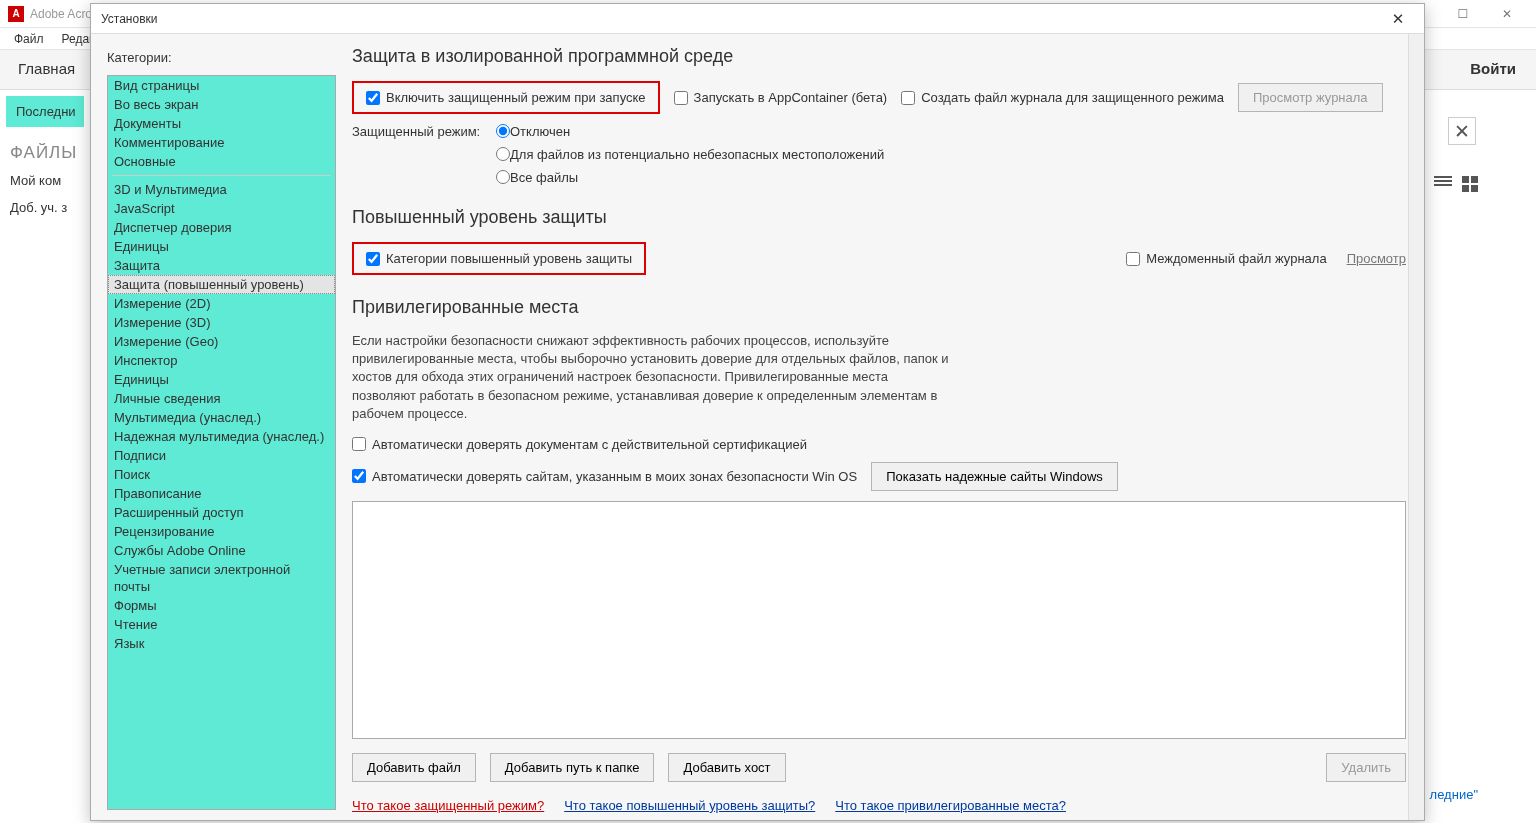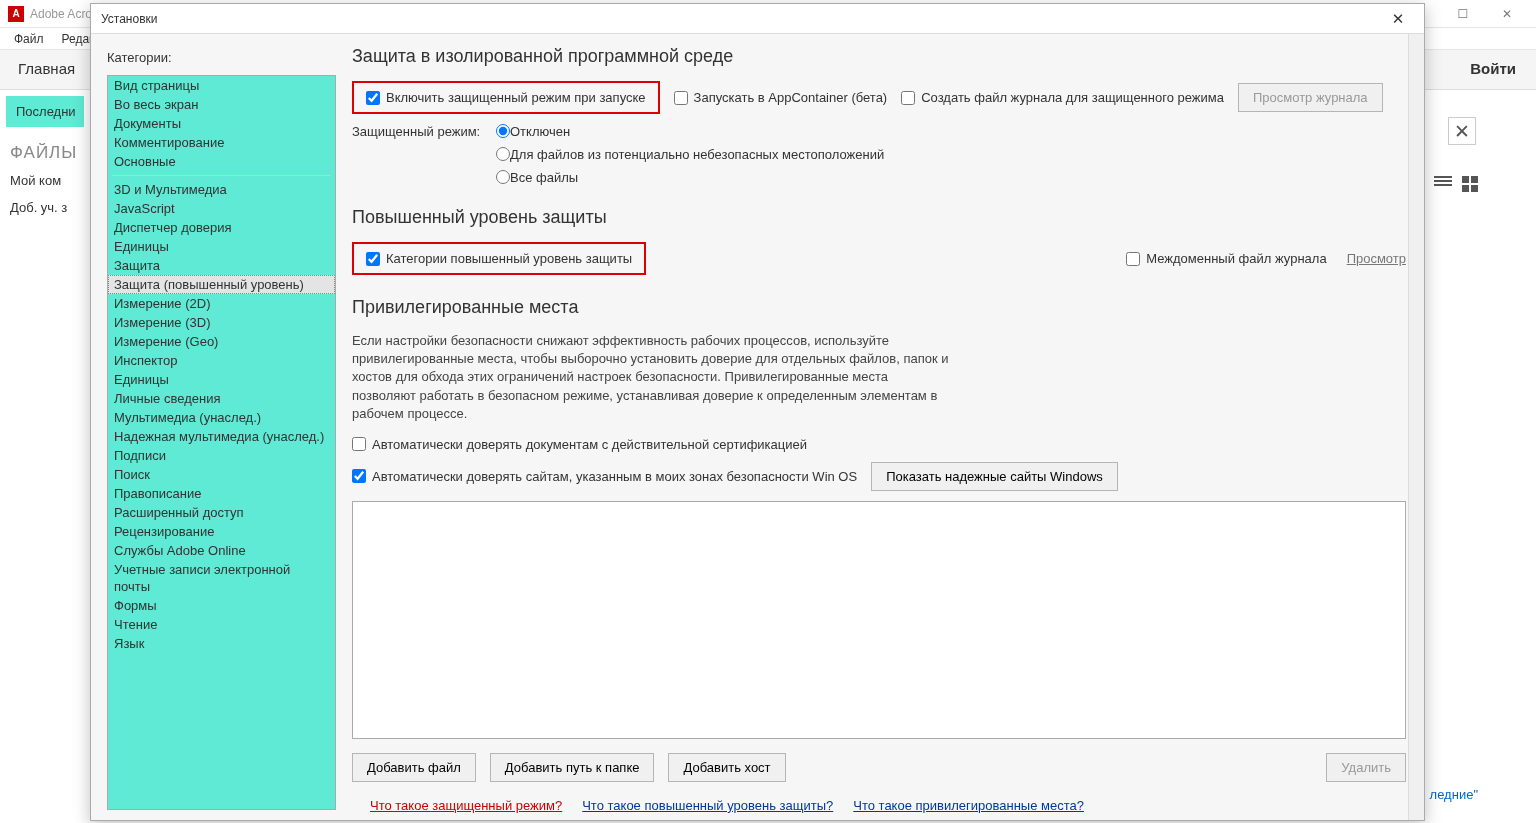--- a/index.html
+++ b/index.html
@@ -375,20 +375,20 @@
         <div class="row" style="justify-content:flex-start;">
           <button class="btn">Добавить файл</button>
           <button class="btn">Добавить путь к папке</button>
           <button class="btn">Добавить хост</button>
           <div style="flex:1;"></div>
           <button class="btn disabled">Удалить</button>
         </div>
       </div>
 
       <div class="footer-links">
-        <span class="link" style="color:#c00;margin-left:18px;">Что такое защищенный режим?</span>
+        <span class="link" style="color:#c00;">Что такое защищенный режим?</span>
         <span class="link">Что такое повышенный уровень защиты?</span>
         <span class="link">Что такое привилегированные места?</span>
       </div>
 
     </div>
   </div>
 </div>
 
 </body></html>

